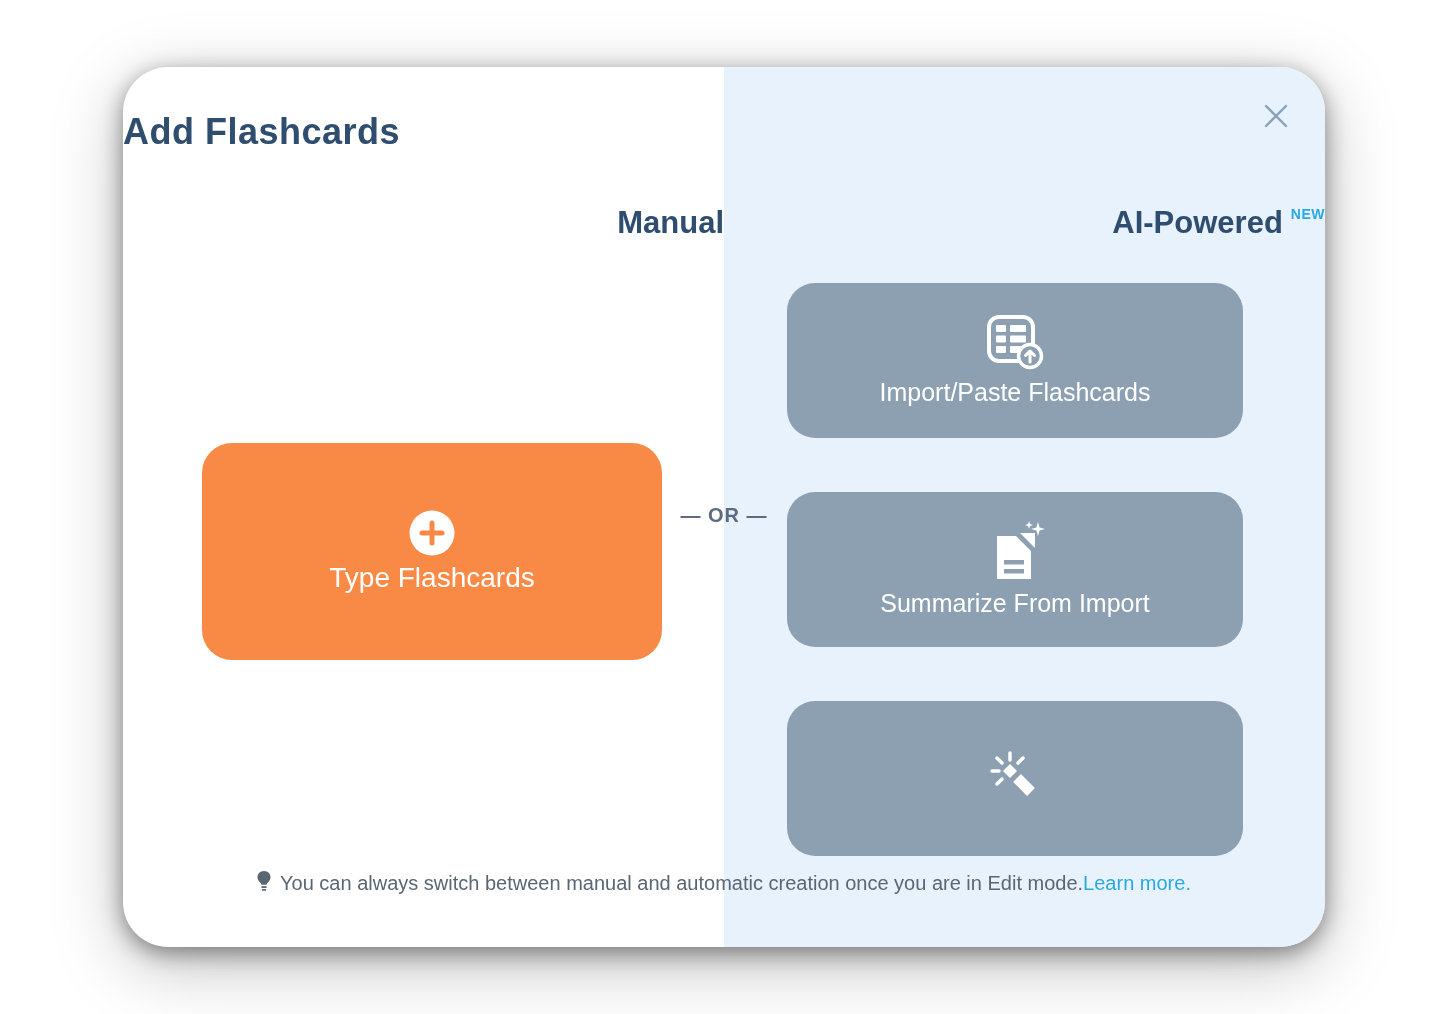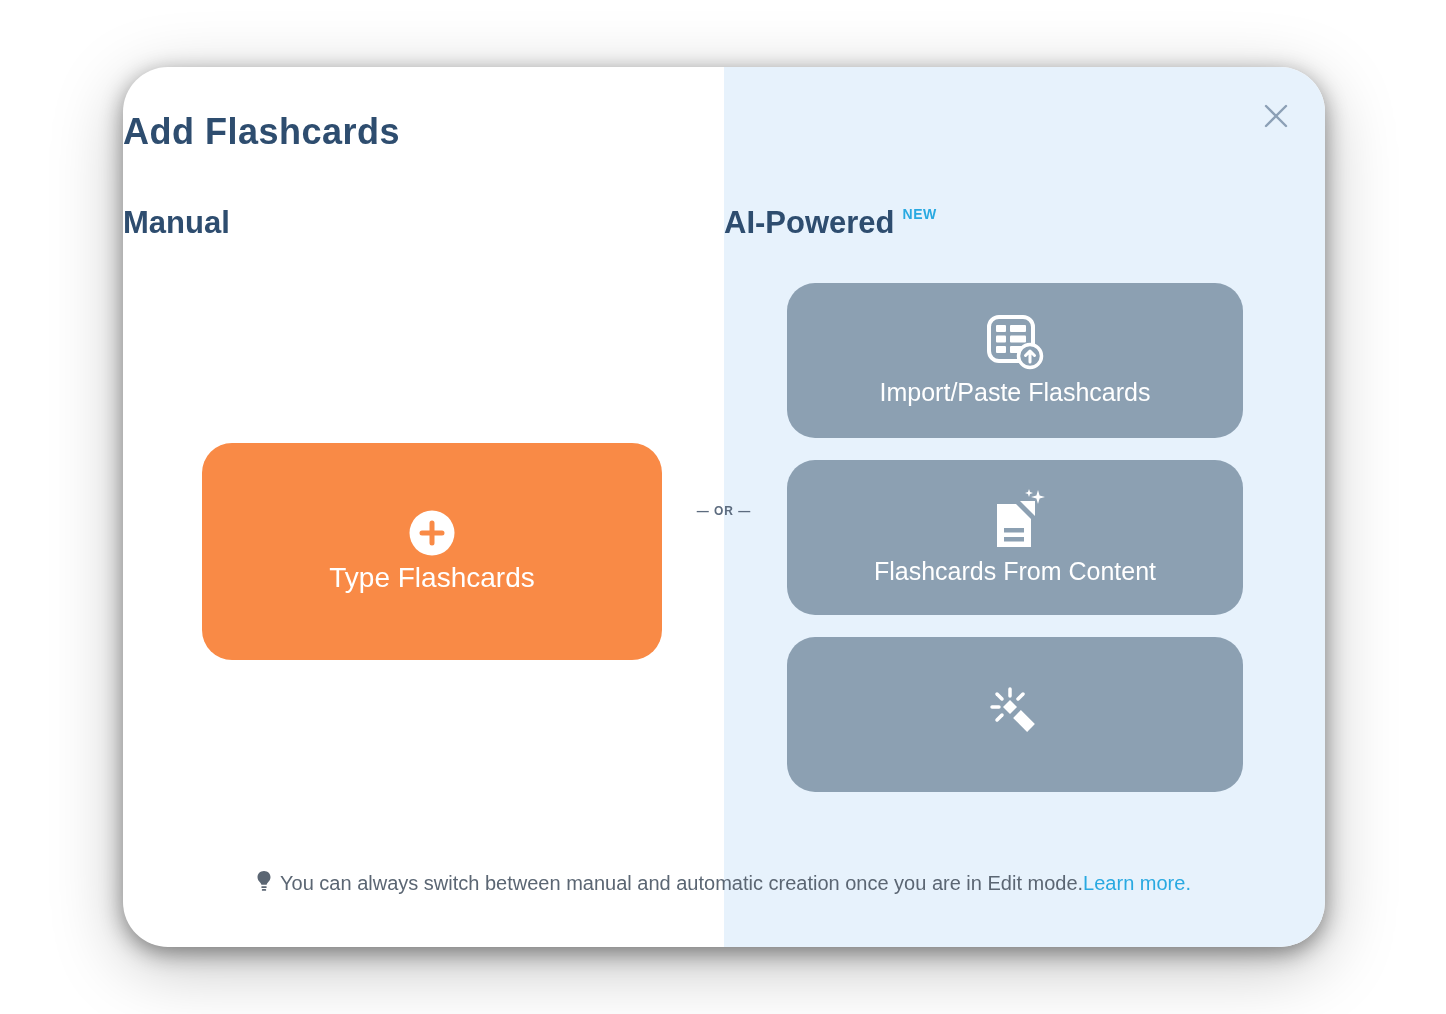--- a/index.html
+++ b/index.html
@@ -31,47 +31,47 @@
   .dialog-title{
     position:absolute;top:44px;left:0;width:100%;text-align:left;
     font-size:36px;font-weight:bold;color:var(--heading-navy);letter-spacing:0.5px;
   }
   .close-btn{
     position:absolute;top:28px;right:28px;width:42px;height:42px;
     background:none;border:none;padding:0;cursor:pointer;
     display:flex;align-items:center;justify-content:center;
   }
   .col-heading{
-    position:absolute;top:138px;width:601px;text-align:left;
+    position:absolute;top:138px;width:601px;text-align:right;
     font-size:31px;font-weight:bold;color:var(--heading-navy);
   }
   .manual-heading{left:0;}
   .ai-heading{left:601px;}
   .new-badge{
     font-size:14px;font-weight:bold;color:var(--accent-blue);
     position:relative;top:-14px;margin-left:8px;letter-spacing:0.5px;
   }
   .type-btn{
     position:absolute;left:79px;top:376px;width:460px;height:217px;
     background:var(--manual-button-orange);border:none;border-radius:30px;
     display:flex;flex-direction:column;align-items:center;justify-content:center;gap:6px;
     cursor:pointer;color:#ffffff;font-size:28px;font-family:inherit;
   }
   .ai-btns{
     position:absolute;left:664px;top:216px;width:456px;
-    display:flex;flex-direction:column;gap:22px;
+    display:flex;flex-direction:column;gap:54px;
   }
   .ai-btn{
     height:155px;background:var(--ai-button-gray);border:none;border-radius:28px;
     display:flex;flex-direction:column;align-items:center;justify-content:center;gap:8px;
     cursor:pointer;color:#ffffff;font-size:25px;font-family:inherit;
   }
   .or-divider{
     position:absolute;top:437px;left:0;width:1202px;text-align:center;
-    font-size:12px;font-weight:bold;color:var(--or-text);letter-spacing:1px;
+    font-size:20px;font-weight:bold;color:var(--or-text);letter-spacing:1px;
   }
   .footer{
     position:absolute;top:804px;left:0;width:1202px;text-align:center;
     font-size:20px;color:var(--footer-text);
   }
   .footer .bulb{display:inline-block;vertical-align:-2px;margin-right:9px;}
   .learn-more{color:var(--accent-blue);text-decoration:none;cursor:pointer;}
   .icon{line-height:0;}
 </style>
 </head>
@@ -133,21 +133,21 @@
       <span class="icon">
         <svg width="64" height="60" viewBox="0 0 64 60">
           <path d="M14 15 L33 15 L48 30 L48 58 L14 58 Z" fill="#ffffff"></path>
           <path d="M37 12 L52 12 L52 27 Z" fill="#ffffff"></path>
           <path d="M55 1 L56.6 6.4 L62 8 L56.6 9.6 L55 15 L53.4 9.6 L48 8 L53.4 6.4 Z" fill="#ffffff"></path>
           <path d="M46 0 L47 3 L50 4 L47 5 L46 8 L45 5 L42 4 L45 3 Z" fill="#ffffff"></path>
           <rect x="21" y="39" width="20" height="4.5" fill="var(--ai-button-gray)"></rect>
           <rect x="21" y="48" width="20" height="4.5" fill="var(--ai-button-gray)"></rect>
         </svg>
       </span>
-      <span>Flashcards From Content</span>
+      <span>Summarize From Import</span>
     </button>
 
     <button class="ai-btn">
       <span class="icon">
         <svg width="62" height="58" viewBox="0 0 62 58">
           <path d="M26 14 L33 21 L26 28 L19 21 Z" fill="#ffffff"></path>
           <line x1="33" y1="28" x2="47" y2="42" stroke="#ffffff" stroke-width="11"></line>
           <path d="M26 10 L26 3" stroke="#ffffff" stroke-width="3.5" stroke-linecap="round"></path>
           <path d="M18 13 L13 8" stroke="#ffffff" stroke-width="3.5" stroke-linecap="round"></path>
           <path d="M15 21 L8 21" stroke="#ffffff" stroke-width="3.5" stroke-linecap="round"></path>

